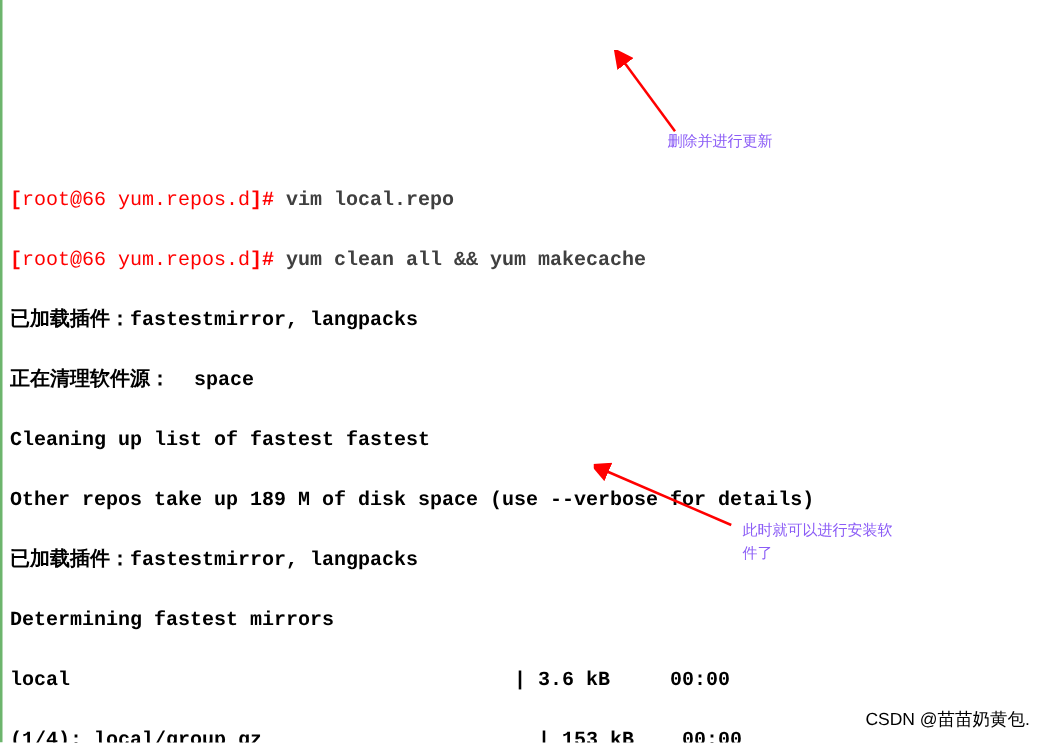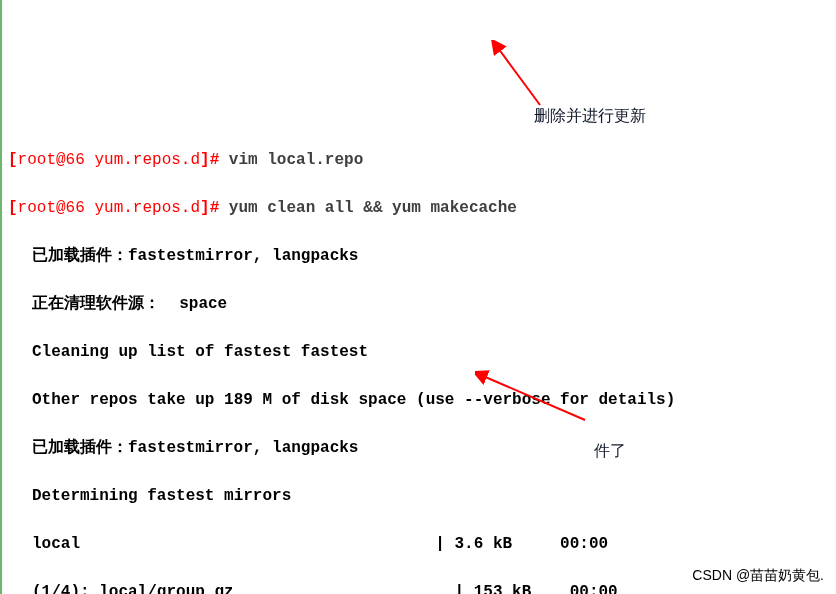--- a/index.html
+++ b/index.html
@@ -12,27 +12,27 @@
       padding: 4px 8px;
       white-space: pre;
       position: relative;
       width: 836px;
       height: 594px;
       overflow: hidden;
     }
     .prompt-bracket { color: #ff0000; font-weight: bold; }
     .prompt-text { color: #ff0000; font-weight: normal; }
     .cmd { color: #404040; font-weight: bold; }
-    .output { color: #000; font-weight: bold; margin-left: 24px; }
+    .output { color: #000; font-weight: bold; }
     .line { display: block; }
     .annotation {
       position: absolute;
-      color: #0f172a;
+      color: #8b5cf6;
       font-family: "SimSun", "Microsoft YaHei", sans-serif;
-      font-size: 16px;
+      font-size: 12px;
       white-space: normal;
     }
     .arrow {
       position: absolute;
       pointer-events: none;
     }
     .watermark {
       position: absolute;
       bottom: 8px;
       right: 12px;
@@ -92,20 +92,20 @@
 
 <svg class="arrow" style="left:475px; top:370px;" width="120" height="60">
   <defs>
     <marker id="ah2" markerWidth="8" markerHeight="8" refX="2" refY="4" orient="auto">
       <path d="M0,0 L8,4 L0,8 Z" fill="#ff0000"></path>
     </marker>
   </defs>
   <line x1="110" y1="50" x2="8" y2="6" stroke="#ff0000" stroke-width="2" marker-end="url(#ah2)"></line>
 </svg>
 <div class="annotation" style="left:594px; top:415px; width:180px;">
-  <br>
+  <span>此时就可以进行安装软</span><br>
   <span>件了</span>
 </div>
 
 <div class="watermark">CSDN @苗苗奶黄包.</div>
 
 
 
 
 </body></html>

